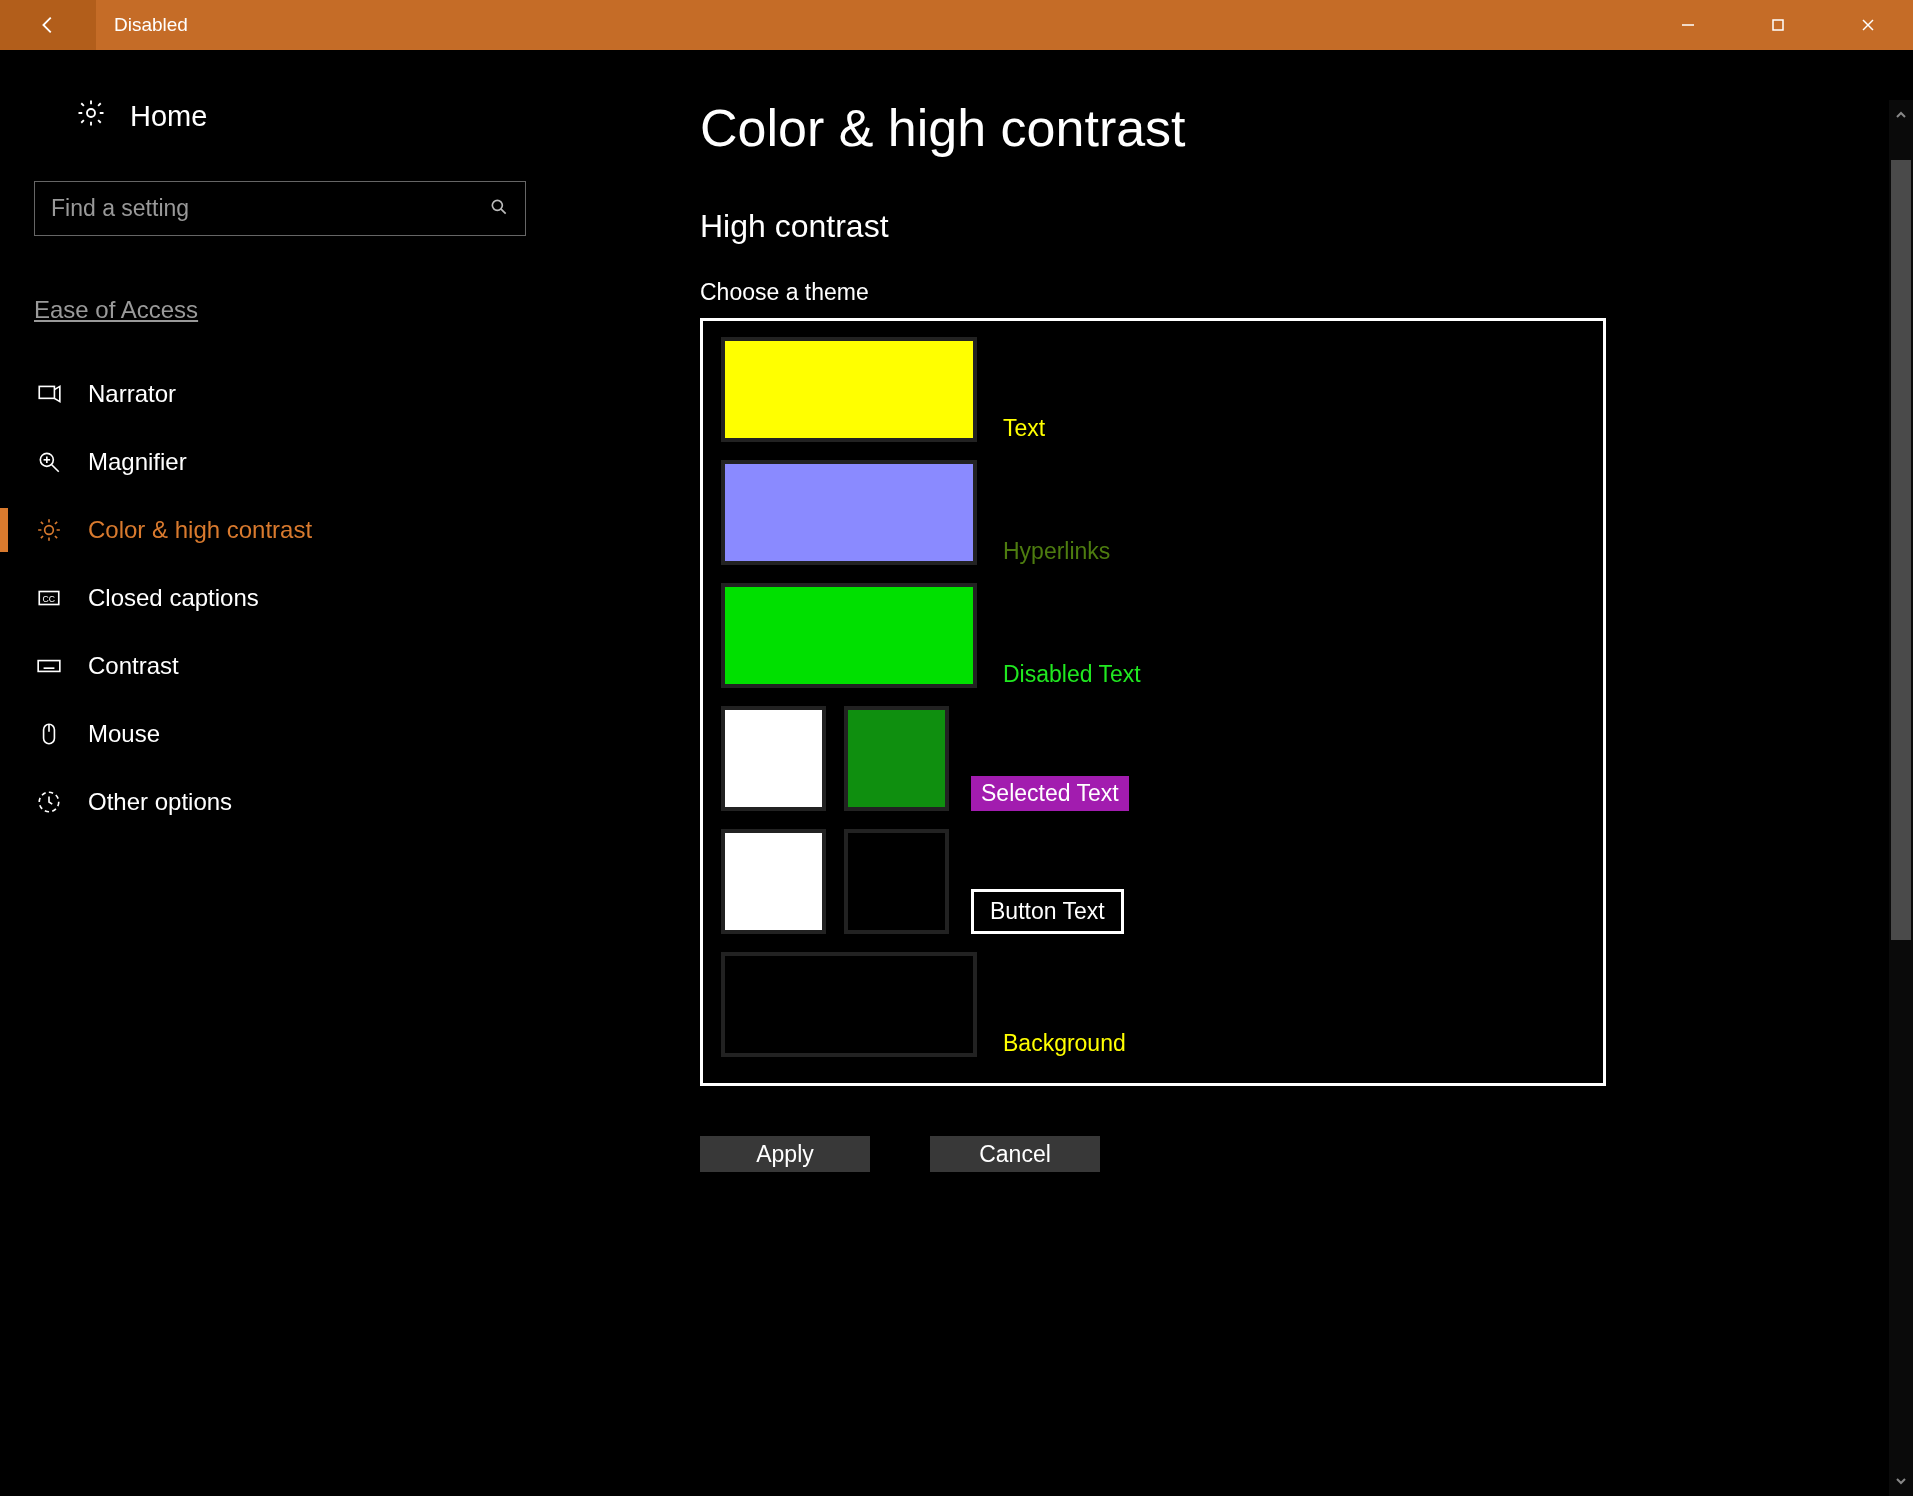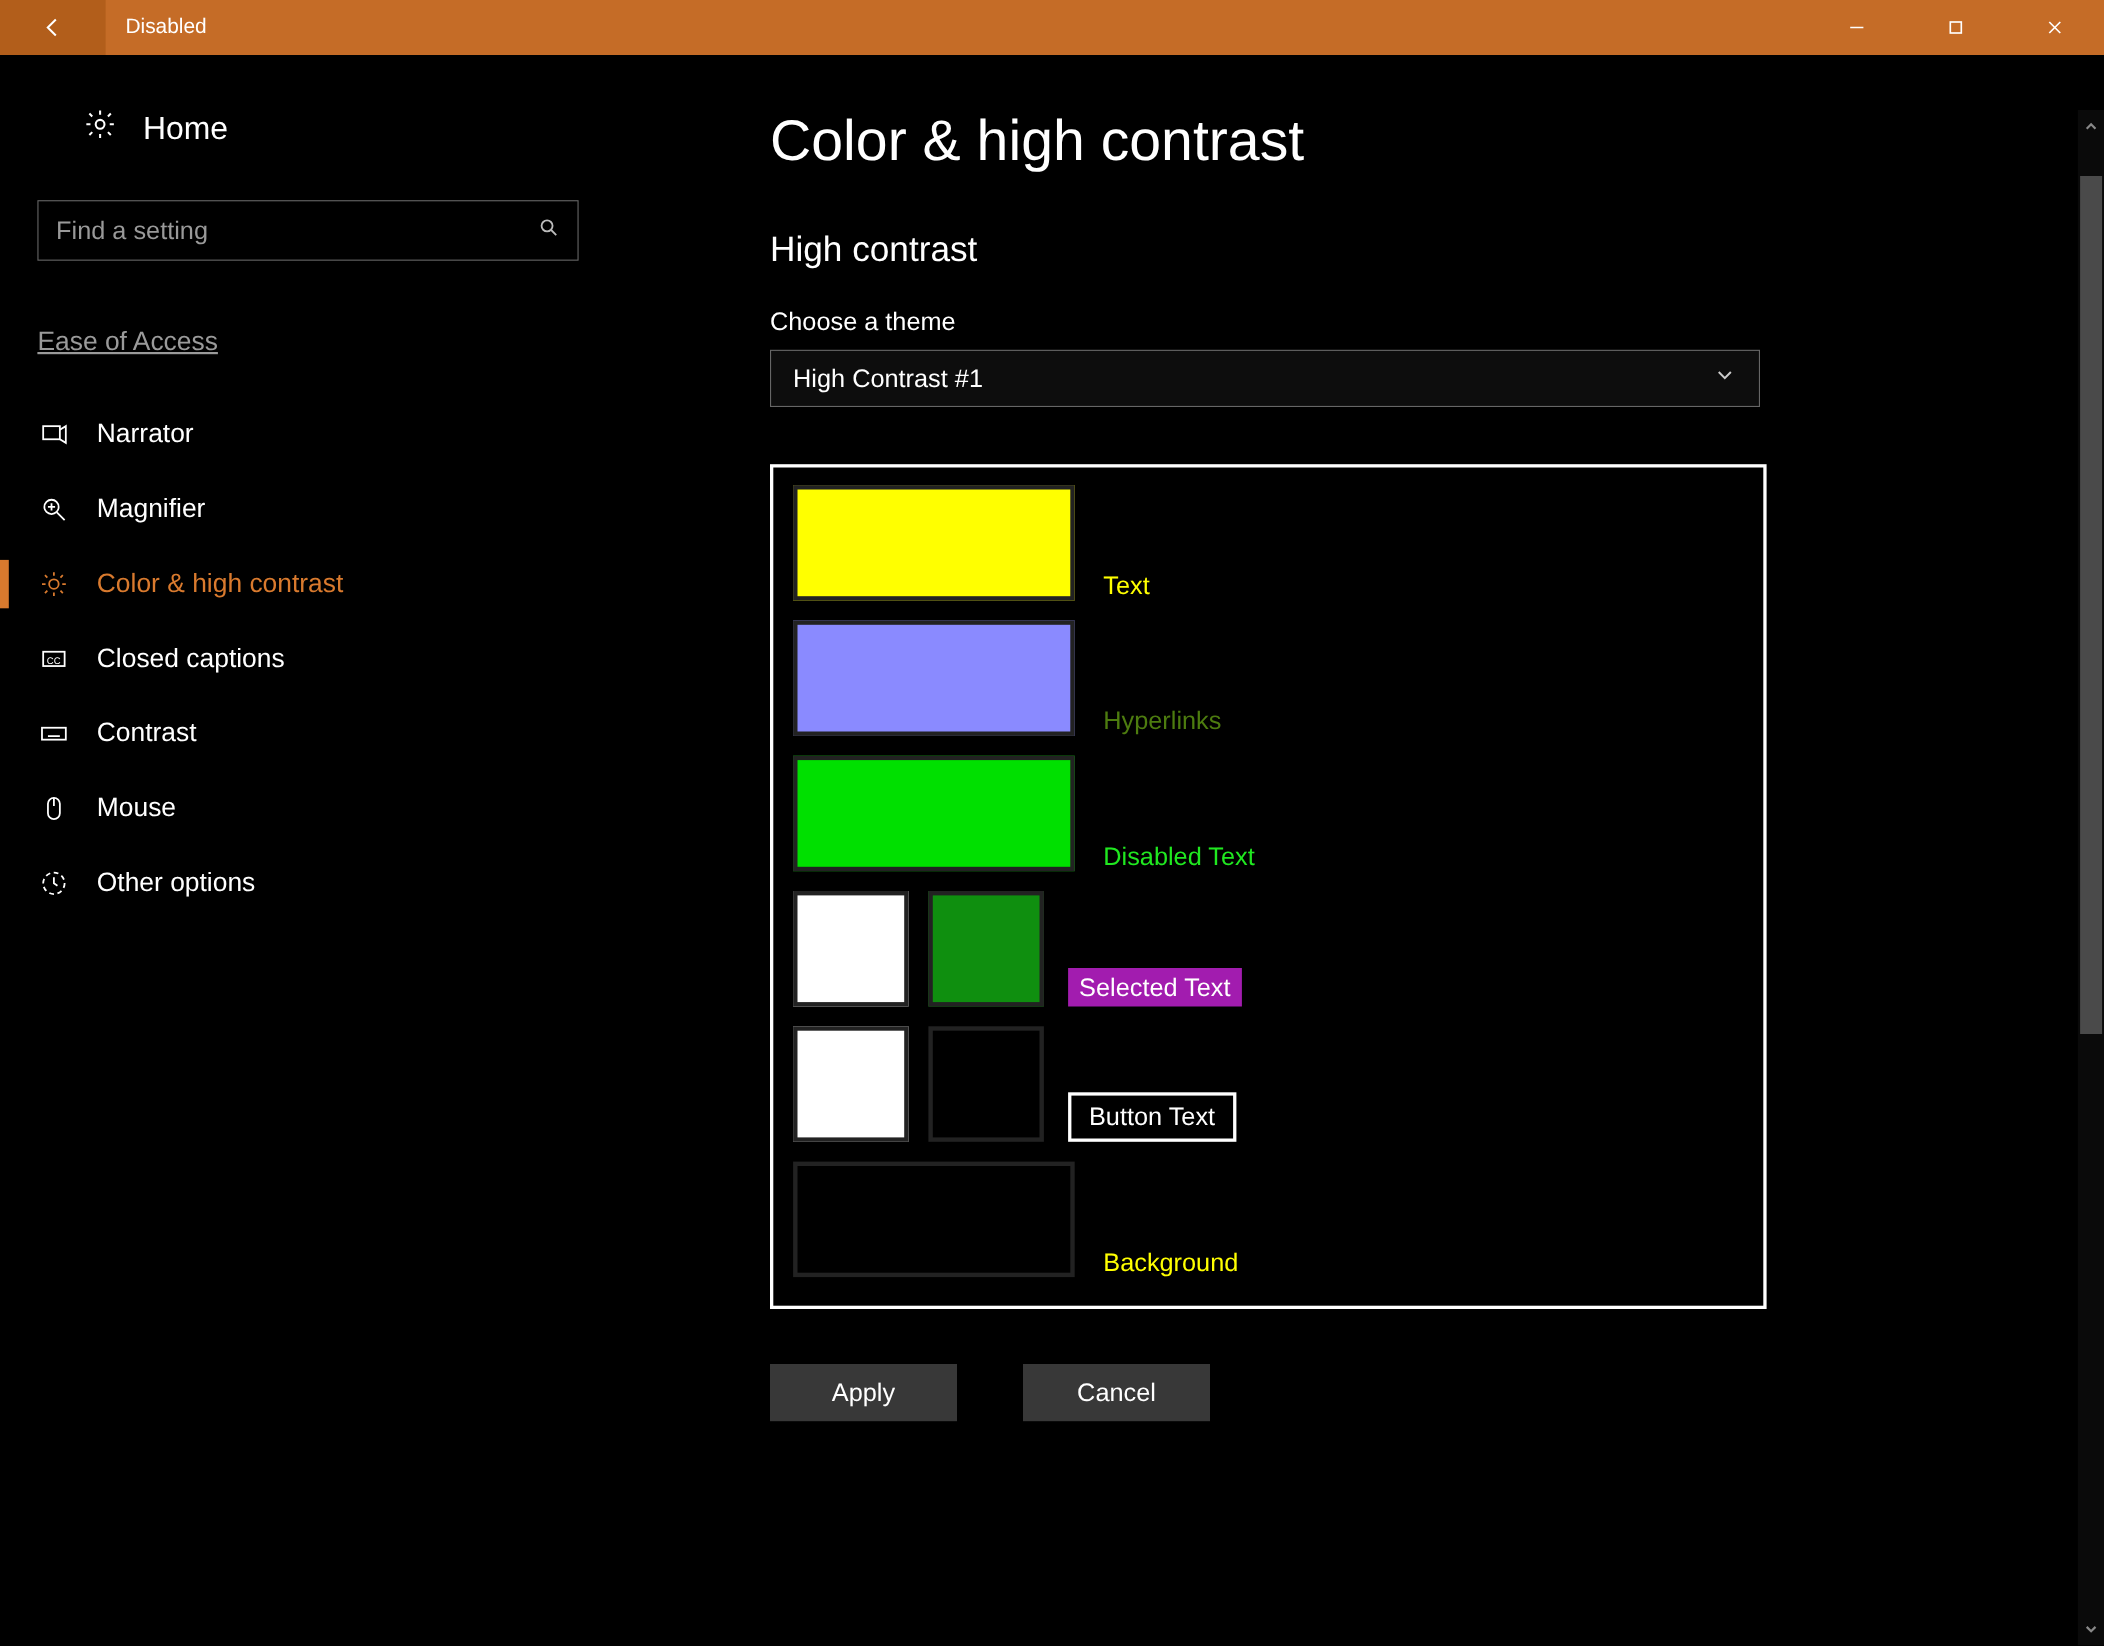--- a/index.html
+++ b/index.html
@@ -92,21 +92,21 @@
   .swatch-pair { display:flex; gap:18px; }
   .swatch-sm { width:105px; height:105px; border:4px solid #222; }
   .sw-label { font-size:23px; padding:0 4px; }
   .lbl-yellow { color:#ffff00; }
   .lbl-purple { color:#4d7c0f; }
   .lbl-green  { color:#20e820; }
   .lbl-selected { color:#fff; background:#a21caf; padding:4px 10px; }
   .lbl-button { color:#fff; border:3px solid #fff; padding:6px 16px; }
 
   .action-row { display:flex; gap:60px; margin-top:50px; }
-  .action-btn { width:170px; height:52px; background:#383838; border:none; color:#fff; font-size:23px; cursor:pointer; }
+  .action-btn { width:170px; height:36px; background:#383838; border:none; color:#fff; font-size:23px; cursor:pointer; }
 
   
   .scrollbar { position:absolute; right:0; top:50px; bottom:0; width:24px; background:#0a0a0a; display:flex; flex-direction:column; }
   .sb-arrow { height:30px; display:flex; align-items:center; justify-content:center; cursor:pointer;}
   .sb-arrow svg{ width:12px; height:12px; stroke:#888; }
   .sb-track { flex:1; position:relative; }
   .sb-thumb { position:absolute; left:2px; right:2px; top:30px; height:780px; background:#4a4a4a; cursor:pointer;}
 </style>
 </head>
 <body>
@@ -232,26 +232,20 @@
           </svg>
         </span>
       <span>Other options</span>
     </div>
   </div>
 
   <div class="main">
     <div class="page-title">Color &amp; high contrast</div>
     <div class="section-title">High contrast</div>
     <div class="field-label">Choose a theme</div>
-    <div class="theme-select">
-      <span>High Contrast #1</span>
-      <span class="chev"><svg viewBox="0 0 24 24" fill="none" stroke-width="2">
-            <path d="M6 9l6 6 6-6"></path>
-          </svg></span>
-    </div>
 
     <div class="preview-panel">
       <div class="swatch-row">
         <div class="swatch-big" style="background:#ffff00"></div>
         <span class="sw-label lbl-yellow">Text</span>
       </div>
       <div class="swatch-row">
         <div class="swatch-big" style="background:#8a8aff"></div>
         <span class="sw-label lbl-purple">Hyperlinks</span>
       </div>

